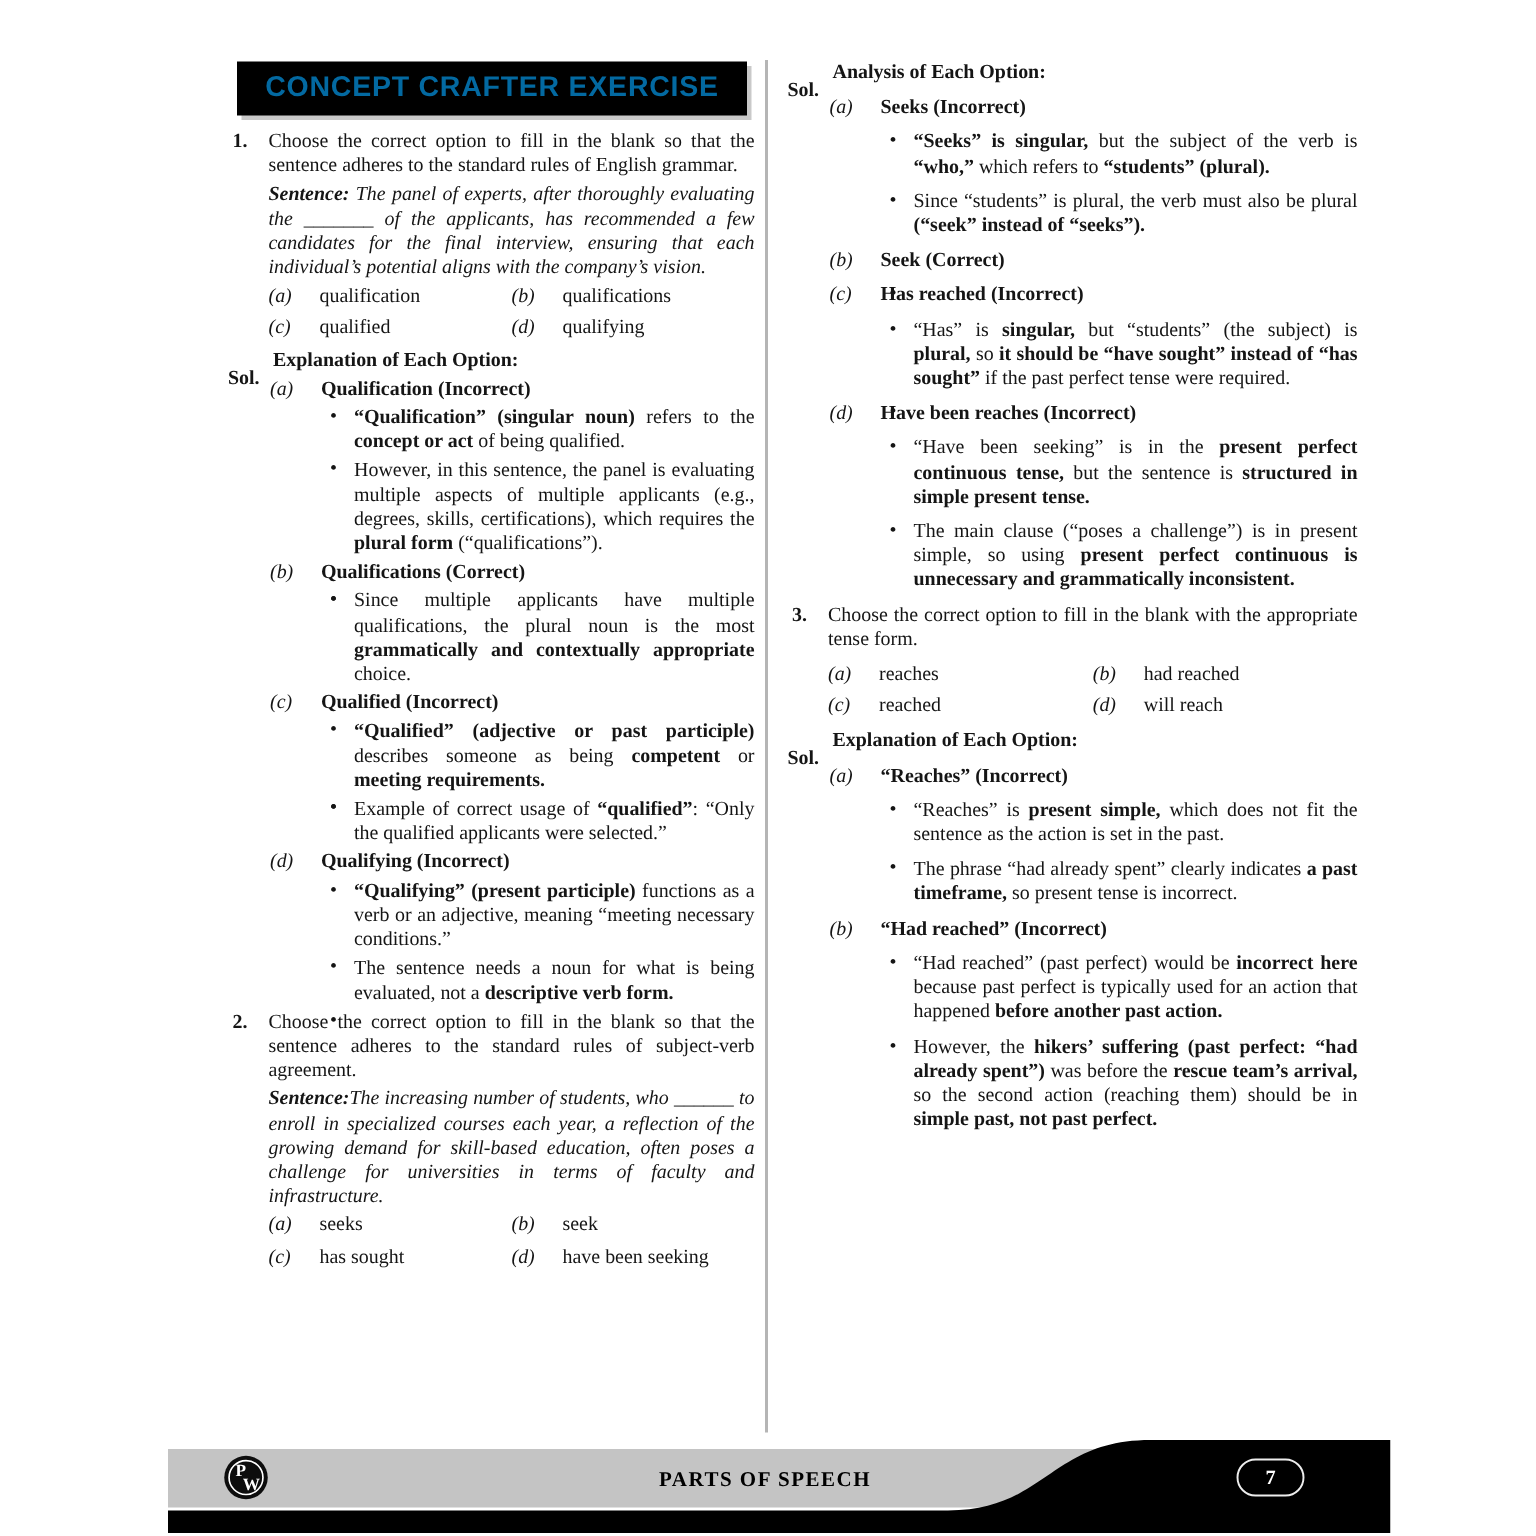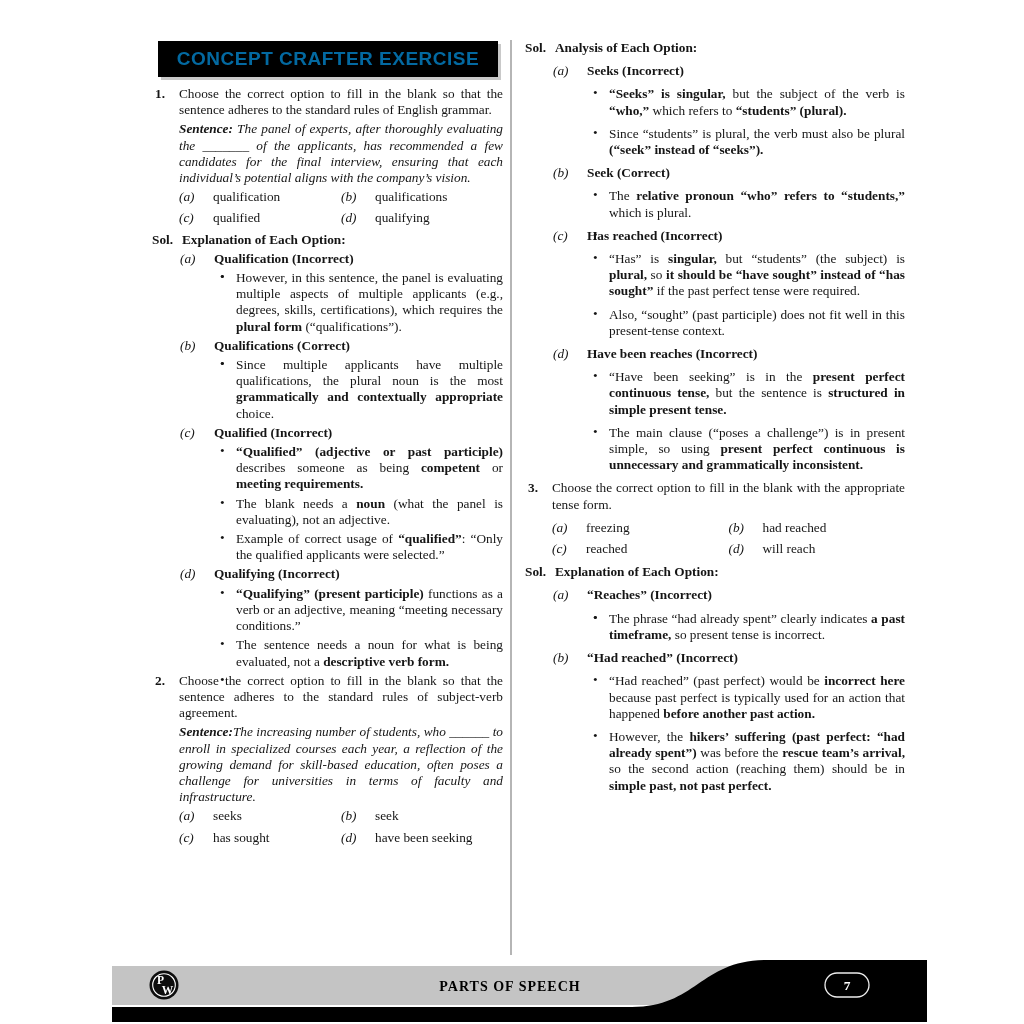--- a/index.html
+++ b/index.html
@@ -17,21 +17,21 @@
   .col-left{left:152px;top:86px;width:351px;}
   .col-right{left:525px;top:40px;width:380px;}
 
   .col-left .blk{margin-bottom:3px;}
   .col-right .blk{margin-bottom:7px;}
 
   .question{position:relative;padding-left:27px;}
   .qnum{position:absolute;left:3px;top:0;font-weight:bold;}
   .para{padding-left:27px;font-style:italic;}
   .sol{position:relative;padding-left:30px;}
-  .sol-label{position:absolute;left:0;top:0;font-weight:bold;}
+  .sol-label{position:absolute;left:0;top:12px;font-weight:bold;}
   .sol .rich{font-weight:bold;}
   .letter{position:relative;padding-left:62px;}
   .letter-label{position:absolute;left:28px;top:0;font-style:italic;}
   .letter .rich{font-weight:bold;}
   .bullet{position:relative;padding-left:84px;}
   .bullet-marker{position:absolute;left:68px;top:-1px;}
   b{font-weight:bold;}
 
   .options{padding-left:27px;text-align:left;}
   .optrow{display:flex;margin-bottom:5px;}
@@ -72,28 +72,28 @@
             <span class="opttext">qualified</span>
           </div>
           <div class="optcell">
             <span class="optlabel">(d)</span>
             <span class="opttext">qualifying</span>
           </div>
         </div>
       </div>
       <div class="blk sol"><span class="sol-label">Sol.</span><span class="rich"><b>Explanation of Each Option:</b></span></div>
       <div class="blk letter"><span class="letter-label">(a)</span><span class="rich"><b>Qualification (Incorrect)</b></span></div>
-      <div class="blk bullet"><span class="bullet-marker">•</span></div>
+      <div class="blk bullet"><span class="bullet-marker">•</span><span class="rich"><b>“Qualification” (singular noun)</b> refers to the <b>concept or act</b> of being qualified.</span></div>
       <div class="blk bullet"><span class="bullet-marker">•</span><span class="rich">However, in this sentence, the panel is evaluating multiple aspects of multiple applicants (e.g., degrees, skills, certifications), which requires the <b>plural form</b> (“qualifications”).</span></div>
       <div class="blk letter"><span class="letter-label">(b)</span><span class="rich"><b>Qualifications (Correct)</b></span></div>
       <div class="blk bullet"><span class="bullet-marker">•</span></div>
       <div class="blk bullet"><span class="bullet-marker">•</span><span class="rich">Since multiple applicants have multiple qualifications, the plural noun is the most <b>grammatically and contextually appropriate</b> choice.</span></div>
       <div class="blk letter"><span class="letter-label">(c)</span><span class="rich"><b>Qualified (Incorrect)</b></span></div>
       <div class="blk bullet"><span class="bullet-marker">•</span><span class="rich"><b>“Qualified” (adjective or past participle)</b> describes someone as being <b>competent</b> or <b>meeting requirements.</b></span></div>
-      <div class="blk bullet"><span class="bullet-marker">•</span><span class="rich">The blank needs a <b>noun</b> (what the panel is evaluating), not an adjective.</span></div>
+      <div class="blk bullet"><span class="bullet-marker">•</span></div>
       <div class="blk bullet"><span class="bullet-marker">•</span><span class="rich">Example of correct usage of <b>“qualified”</b>: “Only the qualified applicants were selected.”</span></div>
       <div class="blk letter"><span class="letter-label">(d)</span><span class="rich"><b>Qualifying (Incorrect)</b></span></div>
       <div class="blk bullet"><span class="bullet-marker">•</span><span class="rich"><b>“Qualifying” (present participle)</b> functions as a verb or an adjective, meaning “meeting necessary conditions.”</span></div>
       <div class="blk bullet"><span class="bullet-marker">•</span><span class="rich">The sentence needs a noun for what is being evaluated, not a <b>descriptive verb form.</b></span></div>
       <div class="blk bullet"><span class="bullet-marker">•</span></div>
       <div class="blk question"><span class="qnum">2.</span><span class="rich">Choose the correct option to fill in the blank so that the sentence adheres to the standard rules of subject-verb agreement.</span></div>
       <div class="blk para"><span class="rich"><b>Sentence:</b>The increasing number of students, who ______ to enroll in specialized courses each year, a reflection of the growing demand for skill-based education, often poses a challenge for universities in terms of faculty and infrastructure.</span></div>
       <div class="blk options">
         <div class="optrow">
           <div class="optcell">
@@ -116,54 +116,54 @@
           </div>
         </div>
       </div>
     </div>
   <div class="col col-right" id="col-right">
       <div class="blk sol"><span class="sol-label">Sol.</span><span class="rich"><b>Analysis of Each Option:</b></span></div>
       <div class="blk letter"><span class="letter-label">(a)</span><span class="rich"><b>Seeks  (Incorrect)</b></span></div>
       <div class="blk bullet"><span class="bullet-marker">•</span><span class="rich"><b>“Seeks” is singular,</b> but the subject of the verb is <b>“who,”</b> which refers to <b>“students” (plural).</b></span></div>
       <div class="blk bullet"><span class="bullet-marker">•</span><span class="rich">Since “students” is plural, the verb must also be plural <b>(“seek” instead of “seeks”).</b></span></div>
       <div class="blk letter"><span class="letter-label">(b)</span><span class="rich"><b>Seek (Correct)</b></span></div>
-      <div class="blk bullet"><span class="bullet-marker">•</span><span class="rich">The <b>relative pronoun “who” refers to “students,”</b> which is plural.</span></div>
+      <div class="blk bullet"><span class="bullet-marker">•</span></div>
       <div class="blk bullet"><span class="bullet-marker">•</span></div>
       <div class="blk letter"><span class="letter-label">(c)</span><span class="rich"><b>Has reached  (Incorrect)</b></span></div>
       <div class="blk bullet"><span class="bullet-marker">•</span><span class="rich">“Has” is <b>singular,</b> but “students” (the subject) is <b>plural,</b> so <b>it should be “have sought” instead of “has sought”</b> if the past perfect tense were required.</span></div>
-      <div class="blk bullet"><span class="bullet-marker">•</span><span class="rich">Also, “sought” (past participle) does not fit well in this present-tense context.</span></div>
+      <div class="blk bullet"><span class="bullet-marker">•</span></div>
       <div class="blk letter"><span class="letter-label">(d)</span><span class="rich"><b>Have been reaches (Incorrect)</b></span></div>
       <div class="blk bullet"><span class="bullet-marker">•</span><span class="rich">“Have been seeking” is in the <b>present perfect continuous tense,</b> but the sentence is <b>structured in simple present tense.</b></span></div>
       <div class="blk bullet"><span class="bullet-marker">•</span><span class="rich">The main clause (“poses a challenge”) is in present simple, so using <b>present perfect continuous is unnecessary and grammatically inconsistent.</b></span></div>
       <div class="blk question"><span class="qnum">3.</span><span class="rich">Choose the correct option to fill in the blank with the appropriate tense form.</span></div>
       <div class="blk options">
         <div class="optrow">
           <div class="optcell">
             <span class="optlabel">(a)</span>
-            <span class="opttext">freezing</span>
+            <span class="opttext">reaches</span>
           </div>
           <div class="optcell">
             <span class="optlabel">(b)</span>
             <span class="opttext">had reached</span>
           </div>
         </div>
         <div class="optrow">
           <div class="optcell">
             <span class="optlabel">(c)</span>
             <span class="opttext">reached</span>
           </div>
           <div class="optcell">
             <span class="optlabel">(d)</span>
             <span class="opttext">will reach</span>
           </div>
         </div>
       </div>
       <div class="blk sol"><span class="sol-label">Sol.</span><span class="rich"><b>Explanation of Each Option:</b></span></div>
       <div class="blk letter"><span class="letter-label">(a)</span><span class="rich"><b>“Reaches” (Incorrect)</b></span></div>
-      <div class="blk bullet"><span class="bullet-marker">•</span></div>
+      <div class="blk bullet"><span class="bullet-marker">•</span><span class="rich">“Reaches” is <b>present simple,</b> which does not fit the sentence as the action is set in the past.</span></div>
       <div class="blk bullet"><span class="bullet-marker">•</span><span class="rich">The phrase “had already spent” clearly indicates <b>a past timeframe,</b> so present tense is incorrect.</span></div>
       <div class="blk letter"><span class="letter-label">(b)</span><span class="rich"><b>“Had reached” (Incorrect)</b></span></div>
       <div class="blk bullet"><span class="bullet-marker">•</span><span class="rich">“Had reached” (past perfect) would be <b>incorrect here</b> because past perfect is typically used for an action that happened <b>before another past action.</b></span></div>
       <div class="blk bullet"><span class="bullet-marker">•</span><span class="rich">However, the <b>hikers’ suffering (past perfect: “had already spent”)</b> was before the <b>rescue team’s arrival,</b> so the second action (reaching them) should be in <b>simple past, not past perfect.</b></span></div>
     </div>
 
   <svg class="footer-svg" width="815" height="64" viewBox="0 0 815 64">
     <rect x="0" y="8" width="660" height="39" fill="#c4c4c4"></rect>
     <path d="M 0 64 L 0 49 H 520 C 585 49 588 2 655 2 H 815 V 64 Z" fill="#000000"></path>
     <g>

